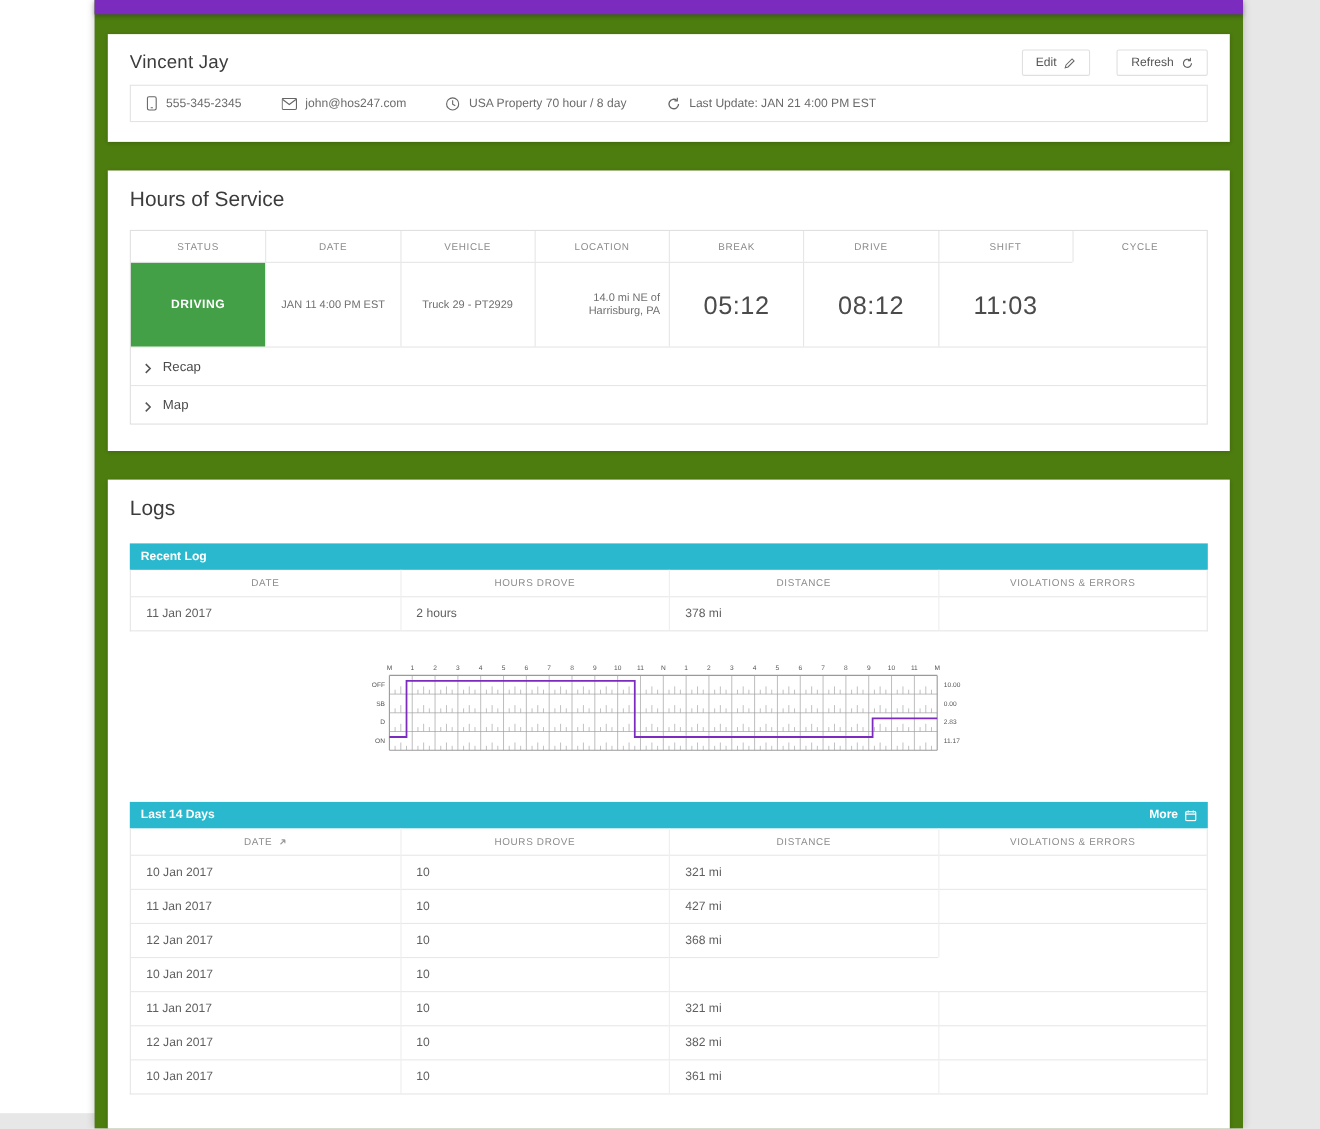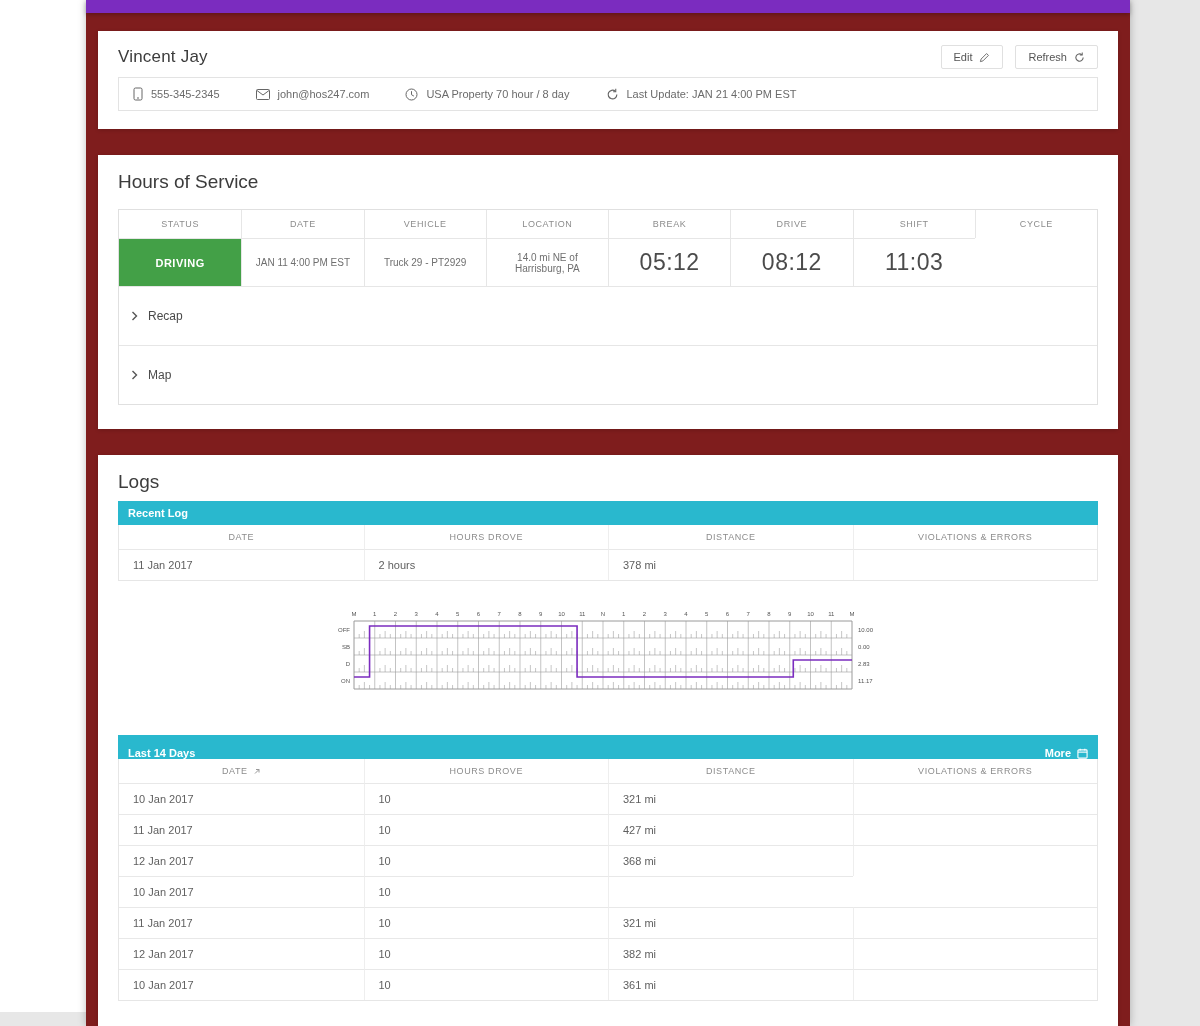--- a/index.html
+++ b/index.html
@@ -6,35 +6,35 @@
   html,body { margin:0; padding:0; }
   body {
     width:1200px; height:1026px; overflow:hidden; position:relative;
     background:#e7e7e7;
     font-family:"Liberation Sans","DejaVu Sans",sans-serif;
     color:#4a4a4a;
   }
   .left-strip { position:absolute; left:0; top:0; width:86px; height:1012px; background:#ffffff; }
   .app {
     position:absolute; left:86px; top:0; width:1044px; height:1026px;
-    background:#7f1d1d; box-shadow:0 0 8px rgba(0,0,0,.25);
+    background:#4d7c0f; box-shadow:0 0 8px rgba(0,0,0,.25);
   }
   .topbar { height:13px; background:var(--purple); box-shadow:0 2px 4px rgba(0,0,0,.25); }
 
   .card {
     margin:0 12px; background:#ffffff; box-shadow:0 1px 4px rgba(0,0,0,.18);
   }
   .card1 { margin-top:18px; padding:14px 20px 18px; }
   .card2 { margin-top:26px; padding:16px 20px 24px; }
   .card3 { margin-top:26px; padding:16px 20px 0; min-height:600px; }
 
   
   .title-row { display:flex; justify-content:space-between; align-items:center; }
   .page-title { font-size:17px; color:#3c3c3c; letter-spacing:.2px; }
-  .btn-group { display:flex; gap:12px; }
+  .btn-group { display:flex; gap:24px; }
   .btn {
     display:flex; align-items:center; gap:7px;
     border:1px solid #e0e0e0; background:#fff; border-radius:2px;
     padding:5px 12px; font-size:11px; color:#555; cursor:pointer;
   }
   .icon { display:inline-flex; align-items:center; justify-content:center; }
   .icon svg { display:block; }
 
   .contact-box {
     margin-top:8px; border:1px solid #e3e3e3; padding:9px 14px;
@@ -46,39 +46,39 @@
   
   .section-title { font-size:19px; color:#3c3c3c; font-weight:400; }
   .hos-table { margin-top:16px; border:1px solid #e0e0e0; }
   .hos-head, .hos-row { display:grid; grid-template-columns:repeat(8,1fr); }
   .hos-head > div {
     padding:9px 4px; font-size:9px; letter-spacing:.6px; color:#8c8c8c;
     text-align:center; border-left:1px solid #e6e6e6;
   }
   .hos-head > div:first-child { border-left:none; }
   .hos-row > div {
-    height:48px; display:flex; align-items:center; justify-content:center;
-    text-align:center; border-left:1px solid #e6e6e6; border-top:1px solid #e6e6e6;
+    height:77px; display:flex; align-items:center; justify-content:center;
+    text-align:right; border-left:1px solid #e6e6e6; border-top:1px solid #e6e6e6;
     font-size:10px; color:#6f6f6f; padding:0 8px;
   }
   .hos-row > div:first-child { border-left:none; padding:0; }
   .status-badge {
     width:100%; height:100%; background:var(--green); color:#fff;
     display:flex; align-items:center; justify-content:center;
     font-size:11px; font-weight:bold; letter-spacing:.5px;
   }
   .big-num { font-size:23px !important; color:#4b4b4b !important; letter-spacing:.5px; }
   .hos-sub {
-    border-top:1px solid #e6e6e6; padding:22px 12px;
-    display:flex; align-items:center; gap:10px; font-size:12px; color:#4a4a4a; cursor:pointer;
+    border-top:1px solid #e6e6e6; padding:10px 12px;
+    display:flex; align-items:flex-end; gap:10px; font-size:12px; color:#4a4a4a; cursor:pointer;
   }
 
   
   .cyan-bar {
-    margin-top:8px; height:24px; background:var(--cyan); color:#fff;
+    margin-top:20px; height:24px; background:var(--cyan); color:#fff;
     display:flex; align-items:center; justify-content:space-between;
     padding:0 10px; font-size:11px; font-weight:bold;
   }
   .more-btn { display:flex; align-items:center; gap:6px; cursor:pointer; color:#fff; font-size:11px; font-weight:bold; }
   .log-table { border:1px solid #e6e6e6; border-top:none; }
   .log-head, .log-row { display:grid; grid-template-columns:repeat(4,1fr); }
   .log-head > div {
     padding:7px 4px; font-size:9px; letter-spacing:.6px; color:#8c8c8c;
     text-align:center; border-left:1px solid #eee; display:flex; align-items:center; justify-content:center; gap:5px;
   }
@@ -586,21 +586,21 @@
           <text x="32" y="58.5" text-anchor="end" font-size="6" fill="#555">D</text>
           <text x="32" y="75.5" text-anchor="end" font-size="6" fill="#555">ON</text>
           <text x="540" y="24.5" font-size="6" fill="#555">10.00</text>
           <text x="540" y="41.5" font-size="6" fill="#555">0.00</text>
           <text x="540" y="58.5" font-size="6" fill="#555">2.83</text>
           <text x="540" y="75.5" font-size="6" fill="#555">11.17</text>
           <path d="M36 70L51.5625 70L51.5625 19L259.0625 19L259.0625 70L475.27750000000003 70L475.27750000000003 53L534 53" fill="none" stroke="#7b2cbf" stroke-width="1.6"></path>
         </svg>
     </div>
 
-    <div class="cyan-bar" style="margin-top:0;align-items:flex-end;">
+    <div class="cyan-bar" style="margin-top:0;">
       <span>Last 14 Days</span>
       <span class="more-btn">
         <span>More</span>
         <span class="icon">
           <svg width="11" height="11" viewBox="0 0 12 12">
               <rect x="1" y="2" width="10" height="9" rx="1" fill="none" stroke="#fff" stroke-width="1.2"></rect>
               <line x1="1" y1="4.5" x2="11" y2="4.5" stroke="#fff" stroke-width="1.2"></line>
               <line x1="3.5" y1="0.8" x2="3.5" y2="2.8" stroke="#fff" stroke-width="1.2"></line>
               <line x1="8.5" y1="0.8" x2="8.5" y2="2.8" stroke="#fff" stroke-width="1.2"></line>
             </svg>

